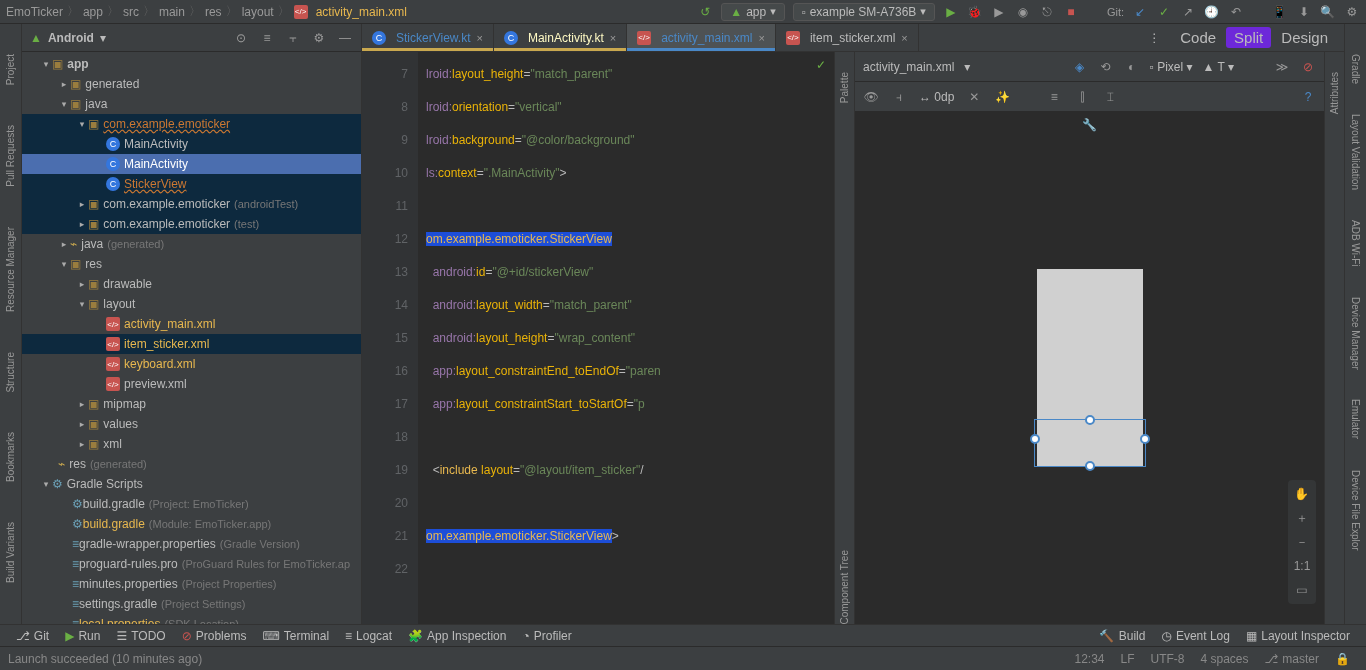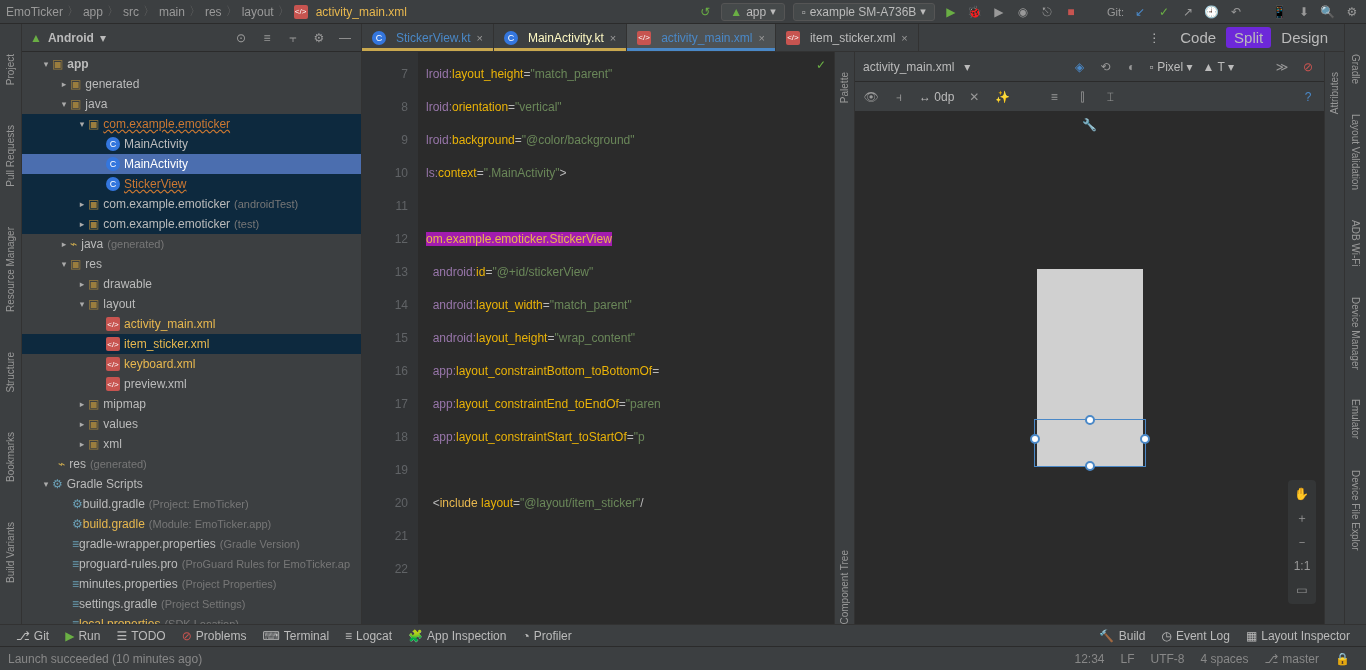--- a/index.html
+++ b/index.html
@@ -48,21 +48,21 @@
 .editor-content{flex:1;display:flex;overflow:hidden}
 .code-pane{flex:1;display:flex;font-family:"JetBrains Mono",Consolas,monospace;font-size:13.5px;position:relative}
 .gutter{width:56px;background:#313335;text-align:right;padding:6px 10px 0 0;color:#606366;line-height:33px}
 .code{flex:1;padding:6px 0 0 0;line-height:33px;overflow:hidden}
 .code-line{padding-left:8px;white-space:pre}
 .code .ns{color:#9876aa}
 .code .attr{color:#eab308}
 .code .val{color:#6a8759}
 .code .tag{color:#e8b84f}
 .code .op{color:#bababa}
-.hl{background:#a21caf}
+.hl{background:#1d4ed8}
 .breadcrumb-bottom{height:22px;background:#3c3f41;display:flex;align-items:center;padding:0 12px;font-size:11px;color:#999;gap:10px}
 .preview-pane{width:470px;border-left:1px solid #323232;background:#2b2b2b;display:flex;flex-direction:column}
 .preview-toolbar{height:30px;background:#3c3f41;display:flex;align-items:center;padding:0 8px;gap:10px;border-bottom:1px solid #2b2b2b}
 .preview-sub{height:30px;background:#3c3f41;display:flex;align-items:center;padding:0 8px;gap:12px;border-bottom:1px solid #2b2b2b}
 .preview-canvas{flex:1;background:#2b2b2b;position:relative;display:flex;align-items:center;justify-content:center}
 .device{width:106px;height:198px;background:#d0d0d0;position:relative}
 .device .sel{position:absolute;left:-3px;right:-3px;bottom:0;height:48px;border:1px solid #4a88c7}
 .handle{width:10px;height:10px;background:#fff;border:2px solid #4a88c7;border-radius:50%;position:absolute}
 .right-gutter{width:22px;background:#3c3f41;border-left:1px solid #323232;display:flex;flex-direction:column;align-items:center;padding-top:30px;gap:30px}
 .statusbar{position:absolute;bottom:24px;left:0;right:0;height:22px;background:#3c3f41;display:flex;align-items:center;padding:0 8px;border-top:1px solid #323232;font-size:11px}
@@ -334,26 +334,26 @@
         <div class="code">
 <div class="code-line"><span class="ns">lroid:</span><span class="attr">layout_height</span><span class="op">=</span><span class="val">"match_parent"</span></div>
 <div class="code-line"><span class="ns">lroid:</span><span class="attr">orientation</span><span class="op">=</span><span class="val">"vertical"</span></div>
 <div class="code-line"><span class="ns">lroid:</span><span class="attr">background</span><span class="op">=</span><span class="val">"@color/background"</span></div>
 <div class="code-line"><span class="ns">ls:</span><span class="attr">context</span><span class="op">=</span><span class="val">".MainActivity"</span><span class="op">&gt;</span></div>
 <div class="code-line"> </div>
 <div class="code-line"><span class="hl tag">om.example.emoticker.StickerView</span></div>
 <div class="code-line">  <span class="ns">android:</span><span class="attr">id</span><span class="op">=</span><span class="val">"@+id/stickerView"</span></div>
 <div class="code-line">  <span class="ns">android:</span><span class="attr">layout_width</span><span class="op">=</span><span class="val">"match_parent"</span></div>
 <div class="code-line">  <span class="ns">android:</span><span class="attr">layout_height</span><span class="op">=</span><span class="val">"wrap_content"</span></div>
-<div class="code-line">  <span class="ns">app:</span><span class="attr">layout_constraintBottom_toBottomOf</span><span class="op">=</span></div>
 <div class="code-line">  <span class="ns">app:</span><span class="attr">layout_constraintEnd_toEndOf</span><span class="op">=</span><span class="val">"paren</span></div>
 <div class="code-line">  <span class="ns">app:</span><span class="attr">layout_constraintStart_toStartOf</span><span class="op">=</span><span class="val">"p</span></div>
 <div class="code-line"> </div>
 <div class="code-line">  <span class="op">&lt;</span><span class="tag">include </span><span class="attr">layout</span><span class="op">=</span><span class="val">"@layout/item_sticker"</span><span class="op">/</span></div>
 <div class="code-line"> </div>
+<div class="code-line"><span class="hl tag">om.example.emoticker.StickerView</span><span class="op">&gt;</span></div>
         </div>
         <div style="position:absolute;top:6px;right:8px;color:#6aaf44">✓</div>
       </div>
 
       <div style="width:20px;background:#3c3f41;border-left:1px solid #323232;display:flex;flex-direction:column;align-items:center;padding-top:20px;gap:60px">
         <div class="gutter-label">Palette</div>
         <div style="flex:1"></div>
         <div class="gutter-label">Component Tree</div>
       </div>
 

